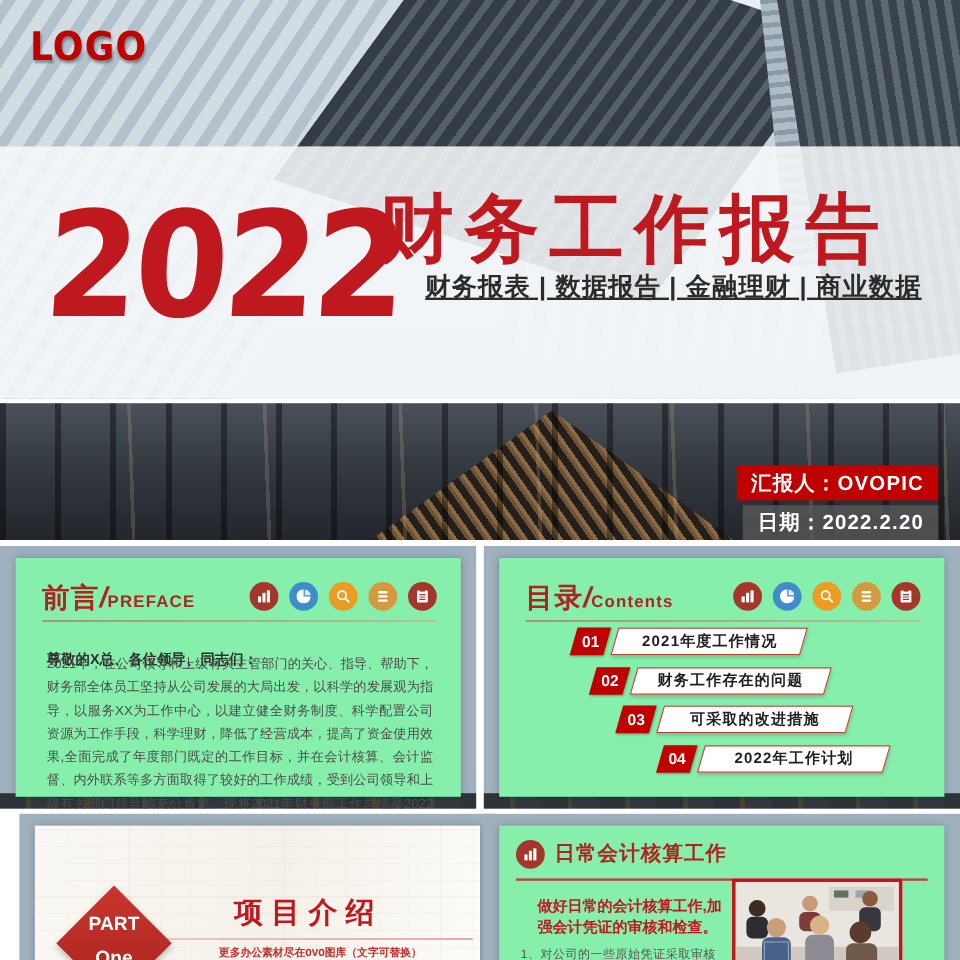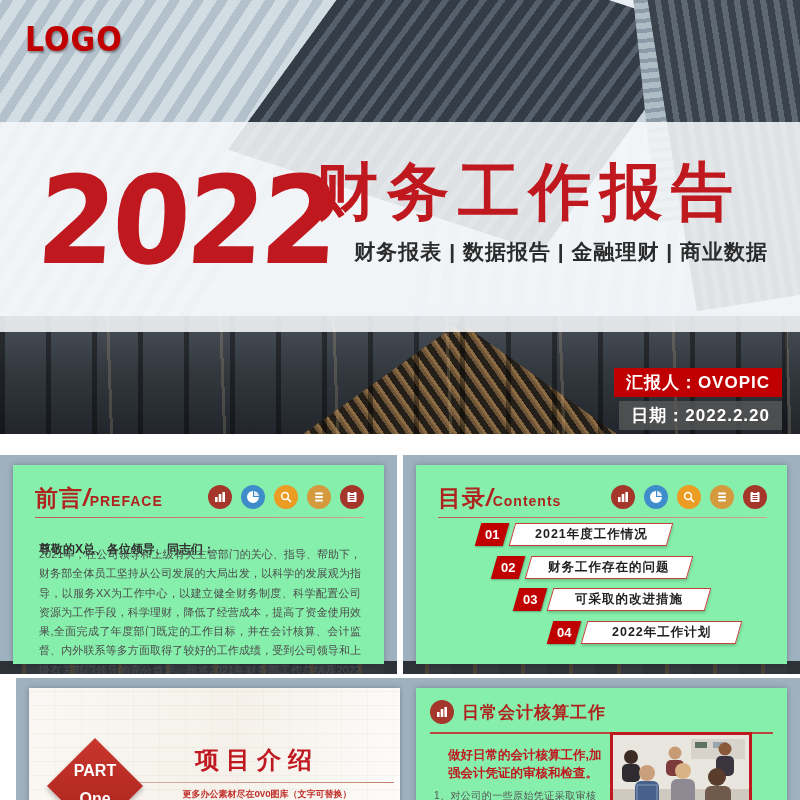--- a/index.html
+++ b/index.html
@@ -31,21 +31,21 @@
     font-size:30px; letter-spacing:1px; transform:scaleY(1.1);
     text-shadow:1px 2px 2px rgba(40,40,40,.45); font-family:"DejaVu Sans","Liberation Sans",sans-serif; }
   .year { position:absolute; left:42px; top:160px; color:#c0181f; font-weight:900;
     font-size:122px; line-height:1; letter-spacing:-4px; transform:scaleX(.92) skewX(-4deg);
     transform-origin:left top; font-family:"DejaVu Sans","Liberation Sans",sans-serif; }
   .cn-title { position:absolute; left:316px; top:158px; width:460px; color:#c0181f;
     font-weight:900; font-size:62px; line-height:1.1; letter-spacing:9px; white-space:nowrap; }
   .cn-sub { position:absolute; left:316px; top:240px; width:452px; text-align:right;
     color:#2b2b2b; font-weight:700; font-size:21px; letter-spacing:1px; white-space:nowrap; }
 
-  .cover-bottom { position:absolute; left:0; top:316px; width:800px; height:118px; overflow:hidden;
+  .cover-bottom { position:absolute; left:0; top:336px; width:800px; height:118px; overflow:hidden;
     background:linear-gradient(180deg,#4a515a 0%,#33393f 45%,#22262c 100%); }
   .pyramid { position:absolute; left:250px; top:6px; width:420px; height:150px;
     clip-path:polygon(50% 0,100% 100%,0 100%);
     background:repeating-linear-gradient(55deg,#241f19 0 6px,#6d5436 6px 9px,#8a6a43 9px 12px),
                repeating-linear-gradient(-55deg,rgba(0,0,0,.5) 0 6px,rgba(180,140,90,.35) 6px 12px);}
   .mullions { position:absolute; inset:0;
     background:repeating-linear-gradient(90deg,rgba(0,0,0,.4) 0 5px,transparent 5px 46px),
                repeating-linear-gradient(88deg,transparent 0 110px,rgba(230,200,150,.18) 110px 113px);}
   .badge { position:absolute; right:18px; color:#fff; font-weight:700; font-size:17px;
     padding:3px 12px; letter-spacing:1px; }
@@ -113,21 +113,21 @@
   .part-bottom { position:absolute; left:0; width:96px; top:52px; text-align:center;
     color:#fff; font-weight:700; font-size:16px; }
   .proj-title { position:absolute; left:128px; top:56px; width:200px; text-align:center;
     color:#c0181f; font-weight:900; font-size:24px; letter-spacing:7px; }
   .proj-rule { position:absolute; left:92px; right:6px; top:94px; height:1px;
     background:linear-gradient(90deg,#d8b4a6,#c97f70); }
   .proj-note { position:absolute; left:128px; top:100px; width:220px; text-align:center;
     color:#c0302a; font-weight:700; font-size:9px;font-family:Liberation Mono, monospace; }
 
   
-  .acc-title-row { position:absolute; left:14px; top:12px; display:flex; align-items:center; gap:8px; }
+  .acc-title-row { position:absolute; left:14px; top:12px; display:flex; gap:8px; }
   .acc-title { color:#b02420; font-weight:900; font-size:17px; letter-spacing:1px; }
   .acc-rule { position:absolute; left:14px; right:14px; top:44px; height:2px; background:#b8463e; }
   .acc-highlight { position:absolute; left:32px; top:58px; width:160px; color:#c0181f;
     font-weight:800; font-size:12.5px; line-height:18px; }
   .acc-body { position:absolute; left:18px; top:100px; width:162px; color:#555;
     font-size:10px; line-height:16.5px; text-align:justify; }
   .meeting-photo { position:absolute; left:194px; top:44px; width:142px; height:86px;
     border:3px solid #c0181f; background:#e8e4de; overflow:hidden; }
 </style>
 </head>
@@ -145,21 +145,21 @@
     </div>
     <div class="cover-bottom">
       <div class="pyramid"></div>
       <div class="mullions"></div>
       <div class="badge badge-presenter">汇报人：OVOPIC</div>
       <div class="badge badge-date">日期：2022.2.20</div>
     </div>
     <div class="band">
       <div class="year" style="top:38px;">2022</div>
       <div class="cn-title" style="top:36px;">财务工作报告</div>
-      <div class="cn-sub" style="top:116px;">财务报表 | 数据报告 | 金融理财 | 商业数据</div>
+      <div class="cn-sub" style="top:103px;text-decoration:underline;">财务报表 | 数据报告 | 金融理财 | 商业数据</div>
     </div>
     <div class="logo">LOGO</div>
   </div>
 
   <div class="thumb t1">
     <div class="photo-bg"></div>
     <div class="dark-strip"></div>
     <div class="card">
       <div class="slide-title-row">
         <span class="st-zh">前言</span><span class="st-slash">/</span><span class="st-en">PREFACE</span>

